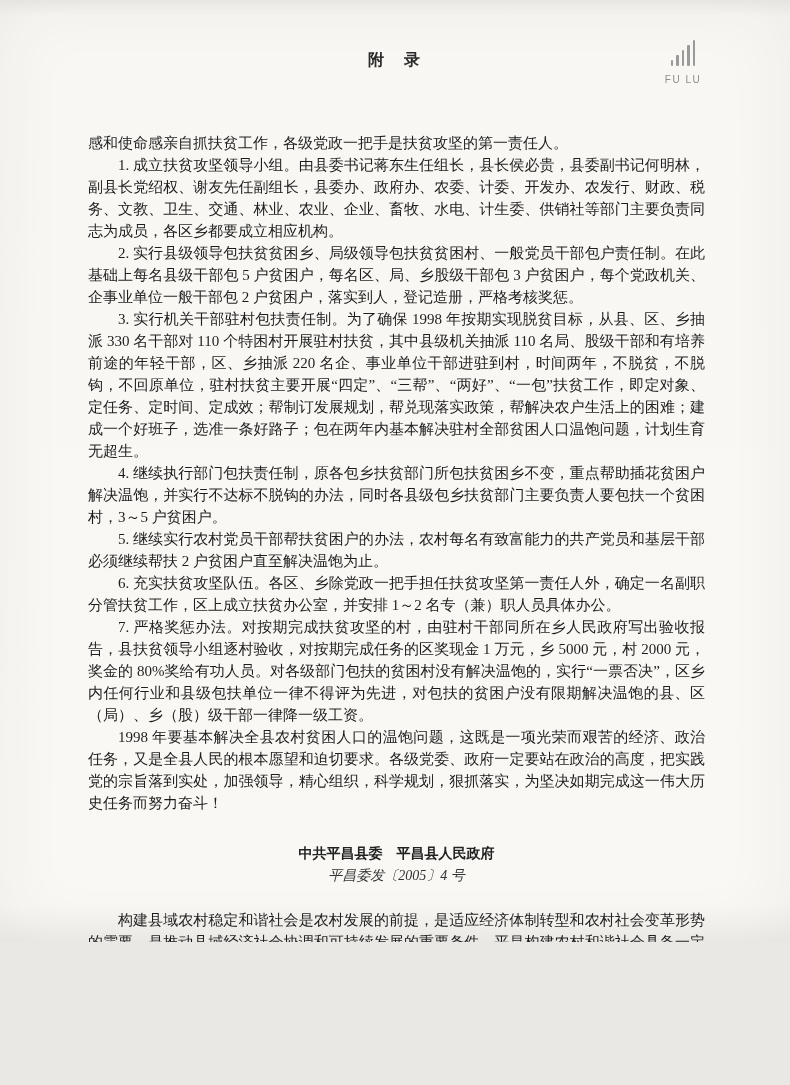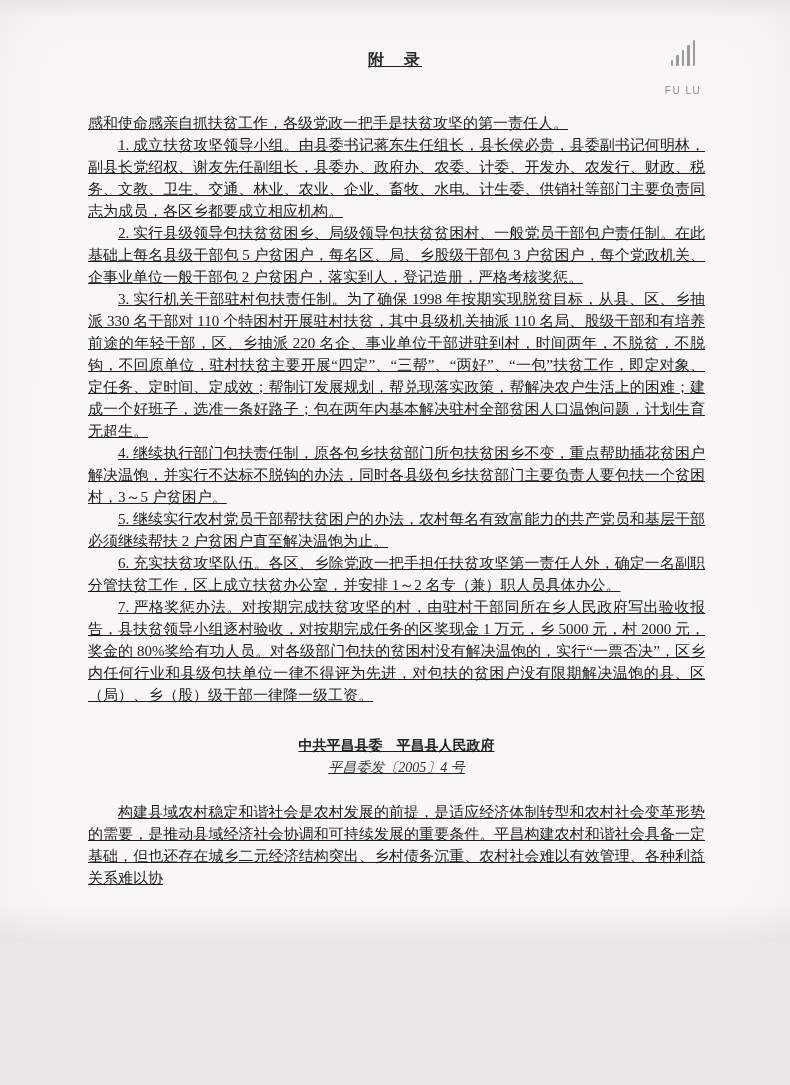--- a/index.html
+++ b/index.html
@@ -7,21 +7,20 @@
   .page {
     position: relative;
     width: 790px;
     height: 942px;
     margin: 0 auto;
     background: linear-gradient(180deg, #edece8 0px, #f8f7f3 16px, #f9f8f4 96%, #efeeea 100%);
     box-shadow: inset 0 0 70px rgba(60,55,45,0.06);
     overflow: hidden;
     color: #1d1d1d;
     font-family: "Liberation Serif", serif;
-    text-decoration: underline;
   }
   .page-header {
     position: relative;
     padding-top: 50px;
     height: 50px;
   }
   .header-title {
     text-align: center;
     font-size: 16px;
     font-weight: bold;
@@ -47,28 +46,28 @@
     width: 2.5px;
     background: #9a9a98;
     border-radius: 1px;
   }
   .logo-bars i:nth-child(1){ height: 6px; }
   .logo-bars i:nth-child(2){ height: 11px; }
   .logo-bars i:nth-child(3){ height: 16px; }
   .logo-bars i:nth-child(4){ height: 21px; }
   .logo-bars i:nth-child(5){ height: 26px; }
   .logo-text {
-    margin-top: 19px;
+    margin-top: 8px;
     font-family: "Liberation Sans", sans-serif;
     font-size: 10px;
     letter-spacing: 1.5px;
     color: #8d8d8b;
   }
   .doc-body {
-    margin: 12px 85px 0 88px;
+    margin: 32px 85px 0 88px;
     font-size: 15px;
     line-height: 22px;
     text-align: justify;
   }
   .doc-body p { margin: 0; }
   .para { text-indent: 2em; }
   .date-line {
     text-align: right;
     padding-right: 22px;
     margin-top: 0;
@@ -125,20 +124,21 @@
   <div class="doc-body">
     <p class="cont-line">感和使命感亲自抓扶贫工作，各级党政一把手是扶贫攻坚的第一责任人。</p>
 
     <p class="para">1. 成立扶贫攻坚领导小组。由县委书记蒋东生任组长，县长侯必贵，县委副书记何明林，副县长党绍权、谢友先任副组长，县委办、政府办、农委、计委、开发办、农发行、财政、税务、文教、卫生、交通、林业、农业、企业、畜牧、水电、计生委、供销社等部门主要负责同志为成员，各区乡都要成立相应机构。</p>
     <p class="para">2. 实行县级领导包扶贫贫困乡、局级领导包扶贫贫困村、一般党员干部包户责任制。在此基础上每名县级干部包 5 户贫困户，每名区、局、乡股级干部包 3 户贫困户，每个党政机关、企事业单位一般干部包 2 户贫困户，落实到人，登记造册，严格考核奖惩。</p>
     <p class="para">3. 实行机关干部驻村包扶责任制。为了确保 1998 年按期实现脱贫目标，从县、区、乡抽派 330 名干部对 110 个特困村开展驻村扶贫，其中县级机关抽派 110 名局、股级干部和有培养前途的年轻干部，区、乡抽派 220 名企、事业单位干部进驻到村，时间两年，不脱贫，不脱钩，不回原单位，驻村扶贫主要开展“四定”、“三帮”、“两好”、“一包”扶贫工作，即定对象、定任务、定时间、定成效；帮制订发展规划，帮兑现落实政策，帮解决农户生活上的困难；建成一个好班子，选准一条好路子；包在两年内基本解决驻村全部贫困人口温饱问题，计划生育无超生。</p>
     <p class="para">4. 继续执行部门包扶责任制，原各包乡扶贫部门所包扶贫困乡不变，重点帮助插花贫困户解决温饱，并实行不达标不脱钩的办法，同时各县级包乡扶贫部门主要负责人要包扶一个贫困村，3～5 户贫困户。</p>
     <p class="para">5. 继续实行农村党员干部帮扶贫困户的办法，农村每名有致富能力的共产党员和基层干部必须继续帮扶 2 户贫困户直至解决温饱为止。</p>
     <p class="para">6. 充实扶贫攻坚队伍。各区、乡除党政一把手担任扶贫攻坚第一责任人外，确定一名副职分管扶贫工作，区上成立扶贫办公室，并安排 1～2 名专（兼）职人员具体办公。</p>
     <p class="para">7. 严格奖惩办法。对按期完成扶贫攻坚的村，由驻村干部同所在乡人民政府写出验收报告，县扶贫领导小组逐村验收，对按期完成任务的区奖现金 1 万元，乡 5000 元，村 2000 元，奖金的 80%奖给有功人员。对各级部门包扶的贫困村没有解决温饱的，实行“一票否决”，区乡内任何行业和县级包扶单位一律不得评为先进，对包扶的贫困户没有限期解决温饱的县、区（局）、乡（股）级干部一律降一级工资。</p>
+    <p class="para">1998 年要基本解决全县农村贫困人口的温饱问题，这既是一项光荣而艰苦的经济、政治任务，又是全县人民的根本愿望和迫切要求。各级党委、政府一定要站在政治的高度，把实践党的宗旨落到实处，加强领导，精心组织，科学规划，狠抓落实，为坚决如期完成这一伟大历史任务而努力奋斗！</p>
 
 
     <p class="doc2-title first">中共平昌县委　平昌县人民政府</p>
     <p class="doc2-number">平昌委发〔2005〕4 号</p>
 
     <p class="para doc2-para">构建县域农村稳定和谐社会是农村发展的前提，是适应经济体制转型和农村社会变革形势的需要，是推动县域经济社会协调和可持续发展的重要条件。平昌构建农村和谐社会具备一定基础，但也还存在城乡二元经济结构突出、乡村债务沉重、农村社会难以有效管理、各种利益关系难以协</p>
   </div>
 
   <div class="page-number">· 687 ·</div>
 

